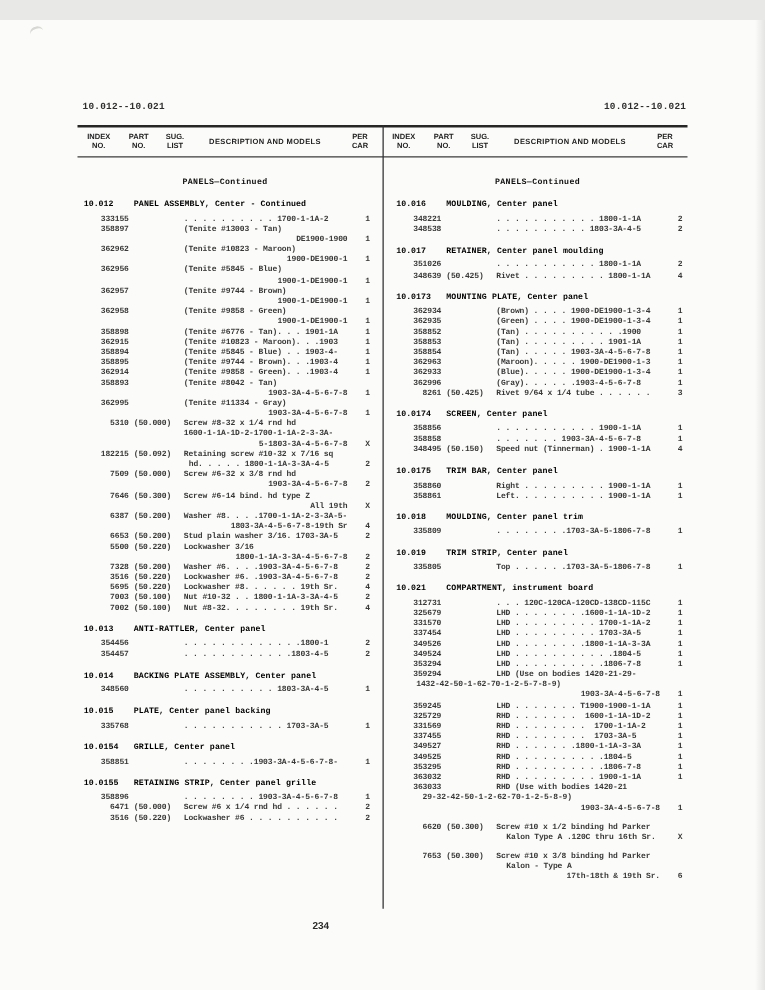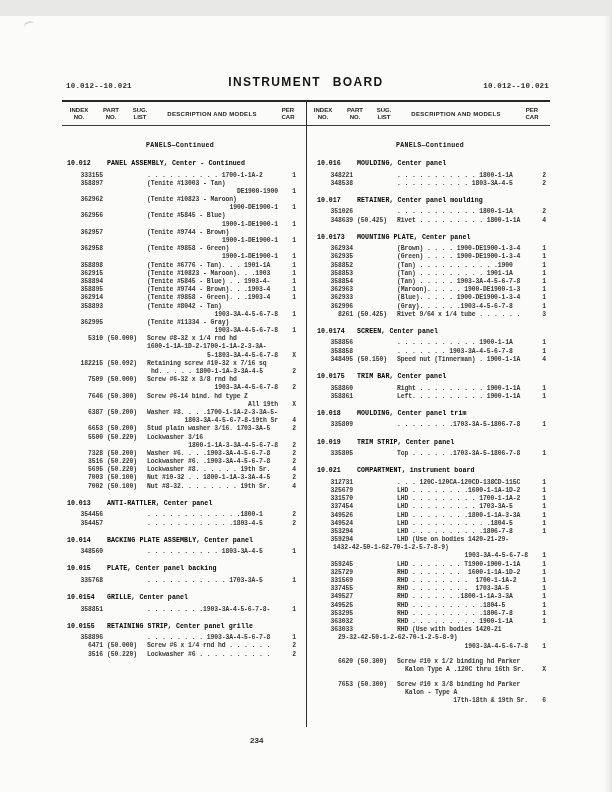--- a/index.html
+++ b/index.html
@@ -64,21 +64,20 @@
 </style>
 </head>
 <body>
 
 <div class="page">
   <div class="artifact-tl"></div>
   <div class="edge-right"></div>
   <div class="edge-bottom"></div>
 
   <div class="corner-label corner-left">10.012--10.021</div>
-  <div class="main-title">INSTRUMENT BOARD</div>
   <div class="corner-label corner-right">10.012--10.021</div>
 
   <div class="rule-thick"></div>
   <div class="thead">
     <div class="thead-half">
         <div class="th th-index">
           <div>INDEX</div>
           <div>NO.</div>
         </div>
         <div class="th th-part">

